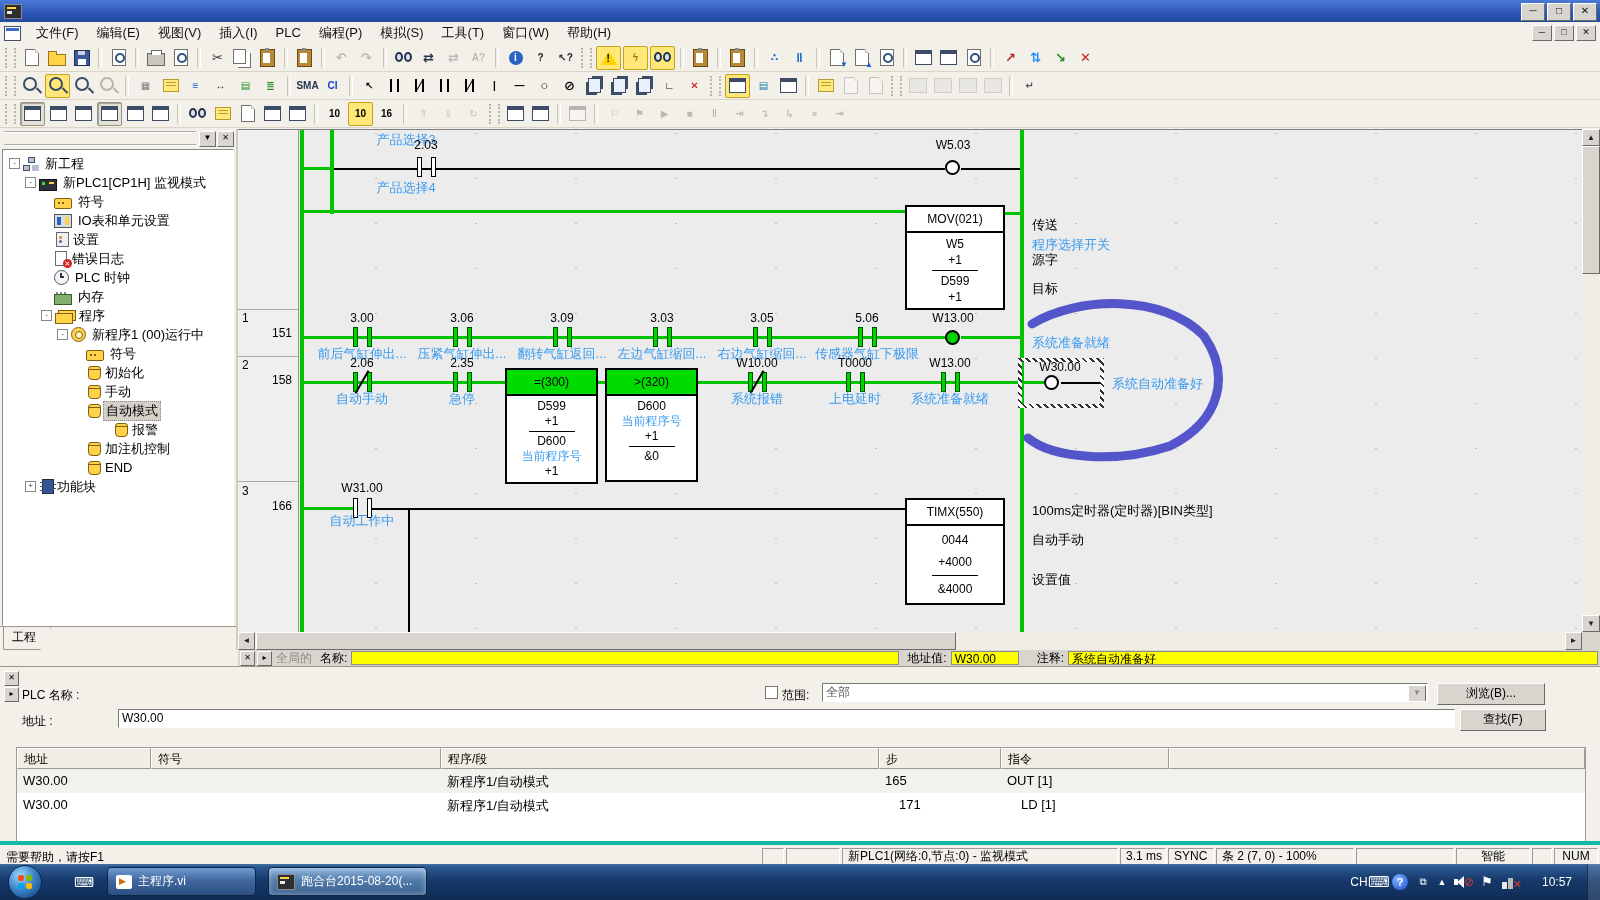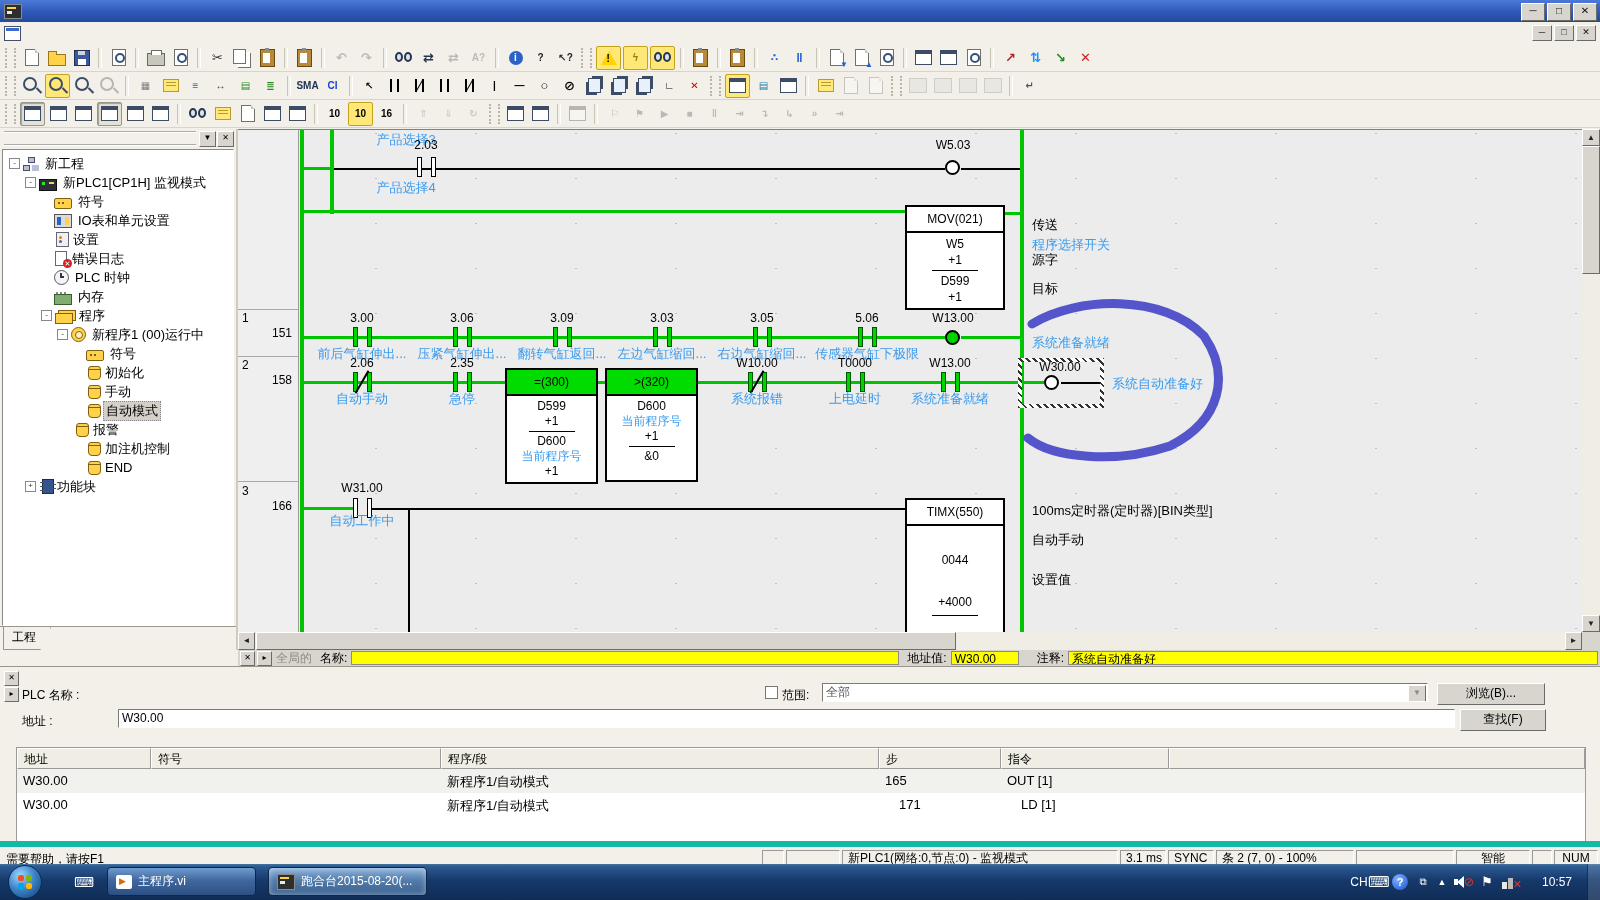--- a/index.html
+++ b/index.html
@@ -143,21 +143,21 @@
   .ctc.on .b{background:#00d400;border-color:#005500;}
   .ctc .sl{position:absolute;left:8px;top:-3px;width:2px;height:26px;background:#000;transform:rotate(30deg);}
   .lcoil{position:absolute;width:15px;height:15px;border:2px solid #000;border-radius:50%;background:#fff;box-sizing:border-box;}
   .lcoil.on{background:#00d400;}
   .ibox{position:absolute;border:2px solid #000;background:#fff;text-align:center;box-sizing:border-box;}
   .ibox .hd{border-bottom:2px solid #000;font-size:12px;padding:5px 0;white-space:nowrap;}
   .ibox .hd.on{background:#00dc00;}
   .ibox .bd{padding:3px 0;}
   .bl{font-size:12px;white-space:nowrap;}
   .bl.sym{color:#3a9bef;}
-  .lh14 .bl{line-height:15px;} .lh16 .bl{line-height:16px;} .lh22 .bl{line-height:22px;margin-top:20px;}
+  .lh14 .bl{line-height:15px;} .lh16 .bl{line-height:16px;} .lh22 .bl{line-height:22px;}
   .bsep{width:46px;margin:2px auto;border-top:1px solid #000;}
   .marquee{position:absolute;border:4px dashed #555;
     border-image:repeating-linear-gradient(45deg,#333 0 2px,#fff 2px 5px) 4;box-sizing:border-box;}
   
   .sbtn{position:absolute;background:#d8d5ce;border:1px solid;border-color:#fff #6a6a6a #6a6a6a #fff;
     font-size:8px;color:#222;text-align:center;box-sizing:border-box;}
   .sthumb{position:absolute;background:#d8d5ce;border:1px solid;border-color:#fff #6a6a6a #6a6a6a #fff;box-sizing:border-box;}
   #vscroll{position:absolute;left:1582px;top:129px;width:18px;height:503px;background:#efede4;}
   #hscroll{position:absolute;left:238px;top:632px;width:1344px;height:18px;background:#efede4;}
   #scorner{position:absolute;left:1582px;top:632px;width:18px;height:18px;background:#d8d5ce;}
@@ -179,21 +179,21 @@
   .fcheck{position:absolute;width:11px;height:11px;background:#fff;border:1px solid #777;}
   .combo-arrow{position:absolute;right:1px;top:1px;width:16px;height:15px;background:#d8d5ce;
     border:1px solid;border-color:#fff #6a6a6a #6a6a6a #fff;font-size:8px;text-align:center;line-height:14px;color:#888;}
   #ftable{position:absolute;left:16px;top:80px;width:1568px;height:94px;background:#fff;border:1px solid #9a9a9a;}
   #fthead{display:flex;height:21px;}
   .hcell{background:#f0eee4;border-right:1px solid #9a9a9a;border-bottom:1px solid #9a9a9a;
     border-top:1px solid #fff;border-left:1px solid #fff;box-sizing:border-box;padding:2px 6px;font-size:12px;white-space:nowrap;overflow:hidden;}
   .frow{display:flex;height:24px;font-size:13px;}
   .fcell{padding:4px 6px;box-sizing:border-box;white-space:nowrap;overflow:hidden;}
   
-  #statusbar{position:absolute;left:0;top:841px;width:1600px;height:23px;background:#f2f0e8;border-top:6px solid #14b8a6;}
+  #statusbar{position:absolute;left:0;top:841px;width:1600px;height:23px;background:#f2f0e8;border-top:4px solid #14b8a6;}
   .spanel{position:absolute;top:3px;height:17px;border:1px solid;border-color:#9a9a9a #fff #fff #9a9a9a;
     font-size:12px;line-height:15px;padding:0 5px;box-sizing:border-box;white-space:nowrap;overflow:hidden;}
   #sb-help{position:absolute;left:6px;top:4px;font-size:12px;}
   
   #taskbar{position:absolute;left:0;top:864px;width:1600px;height:36px;
     background:linear-gradient(180deg,#49759c 0%,#2d5b93 6%,#16396b 45%,#102c55 70%,#133露158 100%);
     background:linear-gradient(180deg,#49759c 0%,#2d5b93 6%,#16396b 45%,#102c55 100%);}
   #orb{position:absolute;left:8px;top:1px;width:34px;height:34px;border-radius:50%;
     background:radial-gradient(circle at 35% 30%,#9fd8ff 0%,#3e86c8 45%,#0d3a74 100%);
     border:1px solid #0a2a50;box-sizing:border-box;}
@@ -227,20 +227,21 @@
     <span class="cxicon"></span>
     <span class="winbtns">
       <span class="wbtn">─</span>
       <span class="wbtn">□</span>
       <span class="wbtn">✕</span>
     </span>
   </div>
 
   <div id="menubar">
     <span class="mdiicon"></span>
+    <span id="menuitems"><span class="mitem">文件(F)</span><span class="mitem">编辑(E)</span><span class="mitem">视图(V)</span><span class="mitem">插入(I)</span><span class="mitem">PLC</span><span class="mitem">编程(P)</span><span class="mitem">模拟(S)</span><span class="mitem">工具(T)</span><span class="mitem">窗口(W)</span><span class="mitem">帮助(H)</span></span>
     <span class="mdibtns">
       <span class="mdibtn">─</span>
       <span class="mdibtn">□</span>
       <span class="mdibtn">✕</span>
     </span>
   </div>
 
   <div id="tb1" class="tbrow">
       <span class="tgrip"></span>
       <span class="ic">
@@ -663,21 +664,21 @@
         <div class="trow" style="padding-left: 70px;">
           <span class="spc"></span>
           <span class="ti ti-section"></span>
           <span class="lbl">手动</span>
         </div>
         <div class="trow sel" style="padding-left: 70px;">
           <span class="spc"></span>
           <span class="ti ti-section"></span>
           <span class="lbl">自动模式</span>
         </div>
-        <div class="trow" style="padding-left: 58px;">
+        <div class="trow" style="padding-left: 58px; margin-left: 39px;">
           <span class="spc"></span>
           <span class="ti ti-section"></span>
           <span class="lbl">报警</span>
         </div>
         <div class="trow" style="padding-left: 70px;">
           <span class="spc"></span>
           <span class="ti ti-section"></span>
           <span class="lbl">加注机控制</span>
         </div>
         <div class="trow" style="padding-left: 70px;">

